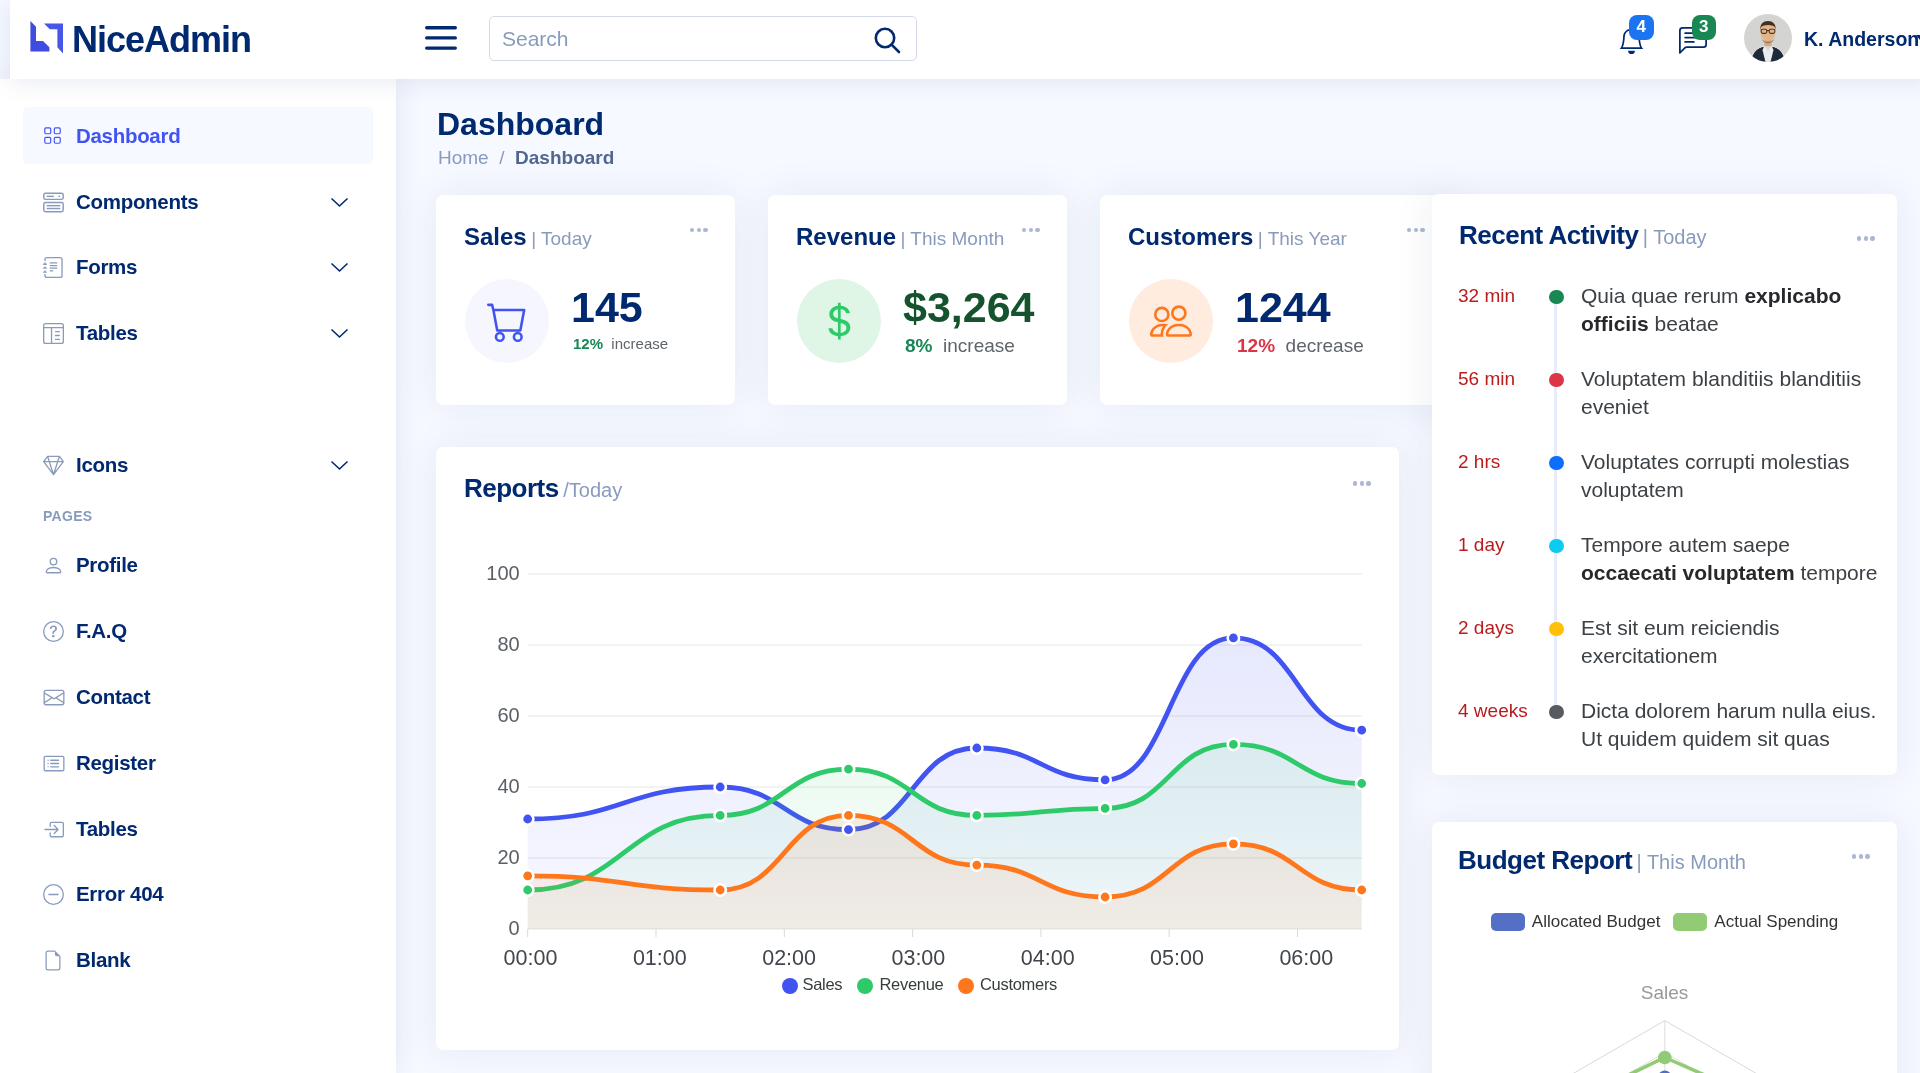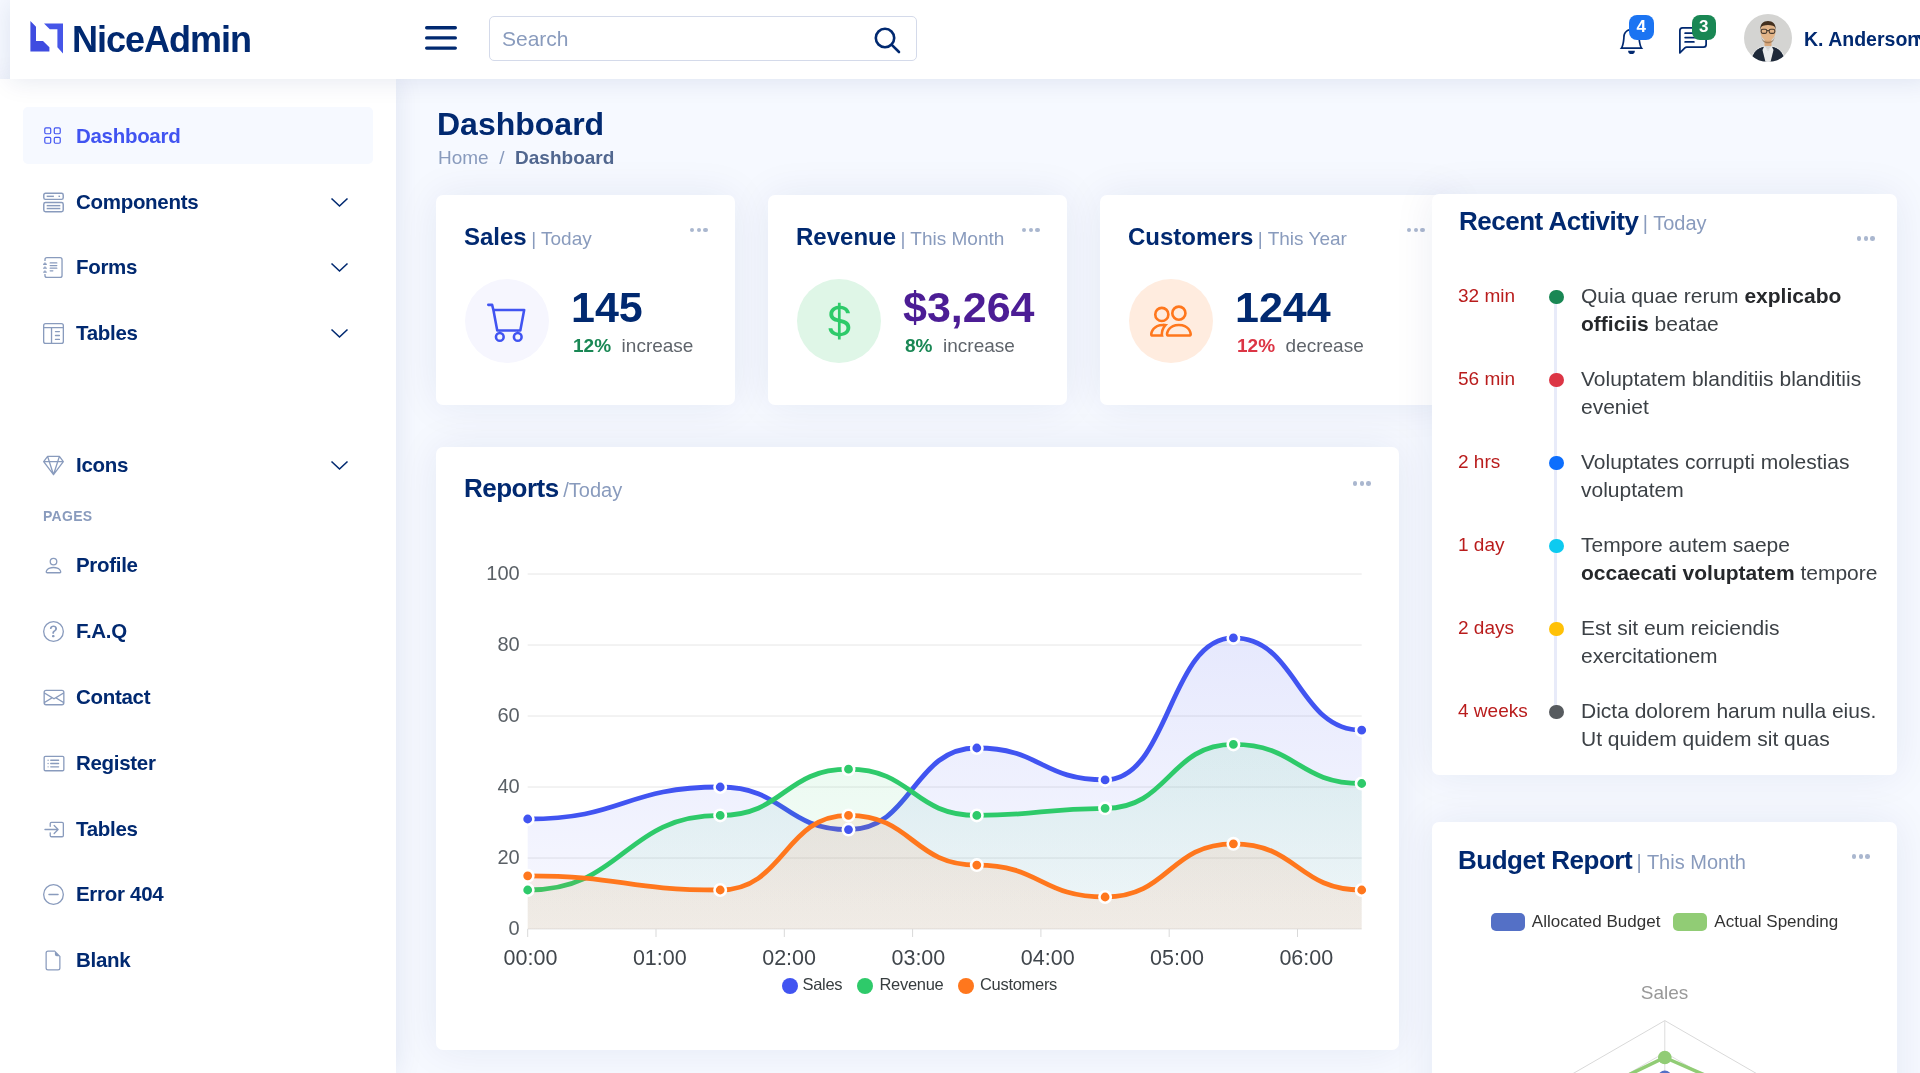--- a/index.html
+++ b/index.html
@@ -194,36 +194,36 @@
       <i></i>
       <i></i>
       <i></i>
     </div>
   <div class="abs" style="left:29px;top:84px;width:84px;height:84px;border-radius:50%;background:#f6f6fe;display:flex;align-items:center;justify-content:center">
     <svg width="41" height="41" viewBox="0 0 16 16" fill="#4154f1">
         <path d="M0 1.5A.5.5 0 0 1 .5 1H2a.5.5 0 0 1 .485.379L2.89 3H14.5a.5.5 0 0 1 .491.592l-1.5 8A.5.5 0 0 1 13 12H4a.5.5 0 0 1-.491-.408L2.01 3.607 1.61 2H.5a.5.5 0 0 1-.5-.5zM3.102 4l1.313 7h8.17l1.313-7H3.102zM5 12a2 2 0 1 0 0 4 2 2 0 0 0 0-4zm7 0a2 2 0 1 0 0 4 2 2 0 0 0 0-4zm-7 1a1 1 0 1 1 0 2 1 1 0 0 1 0-2zm7 0a1 1 0 1 1 0 2 1 1 0 0 1 0-2z"></path>
       </svg>
   </div>
   <div class="abs" style="left:135px;top:87.5px;font-size:43px;font-weight:700;color:#012970">145</div>
-  <div class="abs" style="left:137px;top:140px;font-size:19px;white-space:nowrap"><span style="color:#198754;font-weight:700">12%</span><span style="color:#5f646b"> &nbsp;increase</span></div>
+  <div class="abs" style="left:137px;top:140px;font-size:15px;white-space:nowrap"><span style="color:#198754;font-weight:700">12%</span><span style="color:#5f646b"> &nbsp;increase</span></div>
 </div>
 
 <div class="card" style="left:768px;top:195px;width:299px;height:210px">
   <div class="abs" style="left:28px;top:28px;white-space:nowrap"><span style="font-size:24px;font-weight:700;color:#012970">Revenue</span> <span style="font-size:19px;color:#899bbd">| This Month</span></div>
   <div class="dots" style="right:27px;top:32.7px">
       <i></i>
       <i></i>
       <i></i>
     </div>
   <div class="abs" style="left:29px;top:84px;width:84px;height:84px;border-radius:50%;background:#dff6e7;display:flex;align-items:center;justify-content:center">
     <svg width="42" height="42" viewBox="0 0 16 16" fill="#2eca6a">
         <path d="M4 10.781c.148 1.667 1.513 2.85 3.591 3.003V15h1.043v-1.216c2.27-.179 3.678-1.438 3.678-3.3 0-1.59-.947-2.51-2.956-3.028l-.722-.187V3.467c1.122.11 1.879.714 2.07 1.616h1.47c-.166-1.6-1.54-2.748-3.54-2.875V1H7.591v1.233c-1.939.23-3.27 1.472-3.27 3.156 0 1.454.966 2.483 2.661 2.917l.61.162v4.031c-1.149-.17-1.94-.8-2.131-1.718H4zm3.391-3.836c-1.043-.263-1.6-.825-1.6-1.616 0-.944.704-1.641 1.8-1.828v3.495l-.2-.05zm1.591 1.872c1.287.323 1.852.859 1.852 1.769 0 1.097-.826 1.828-2.2 1.939v-3.76l.348.052z"></path>
       </svg>
   </div>
-  <div class="abs" style="left:135px;top:87.5px;font-size:43px;font-weight:700;color:#4c1d95">$3,264</div>
+  <div class="abs" style="left:135px;top:87.5px;font-size:43px;font-weight:700;color:#14532d">$3,264</div>
   <div class="abs" style="left:137px;top:140px;font-size:19px;white-space:nowrap"><span style="color:#198754;font-weight:700">8%</span><span style="color:#5f646b"> &nbsp;increase</span></div>
 </div>
 
 <div class="card" style="left:1100px;top:195px;width:352px;height:210px">
   <div class="abs" style="left:28px;top:28px;white-space:nowrap"><span style="font-size:24px;font-weight:700;color:#012970">Customers</span> <span style="font-size:19px;color:#899bbd">| This Year</span></div>
   <div class="dots" style="right:27px;top:32.7px">
       <i></i>
       <i></i>
       <i></i>
     </div>
@@ -314,21 +314,21 @@
 </svg>
   <span class="abs" style="left:345.5px;top:531px;width:16px;height:16px;border-radius:50%;background:#4154f1"></span>
   <span class="abs" style="left:366.5px;top:528px;font-size:16.5px;letter-spacing:-0.3px;color:#373d3f">Sales</span>
   <span class="abs" style="left:421px;top:531px;width:16px;height:16px;border-radius:50%;background:#2eca6a"></span>
   <span class="abs" style="left:443.5px;top:528px;font-size:16.5px;letter-spacing:-0.3px;color:#373d3f">Revenue</span>
   <span class="abs" style="left:522px;top:531px;width:16px;height:16px;border-radius:50%;background:#ff771d"></span>
   <span class="abs" style="left:544px;top:528px;font-size:16.5px;letter-spacing:-0.3px;color:#373d3f">Customers</span>
 </div>
 
 <div class="card" style="left:1432px;top:194px;width:465px;height:581px">
-  <div class="abs" style="left:27px;top:12px;white-space:nowrap"><span class="ct">Recent Activity</span> <span class="cs">| Today</span></div>
+  <div class="abs" style="left:27px;top:26px;white-space:nowrap"><span class="ct">Recent Activity</span> <span class="cs">| Today</span></div>
   <div class="dots" style="right:22px;top:42px">
       <i></i>
       <i></i>
       <i></i>
     </div>
   <div class="abs" style="left:122.2px;top:101px;width:3px;height:415px;background:#e8ebf9"></div>
 
   <div class="ai-time" style="left:26px;top:91px">32 min</div>
   <div class="abs" style="left:116.8px;top:95.6px;width:14.8px;height:14.8px;border-radius:50%;background:#198754"></div>
   <div class="ai-line1" style="left:149px;top:90px">Quia quae rerum <b>explicabo</b></div>

